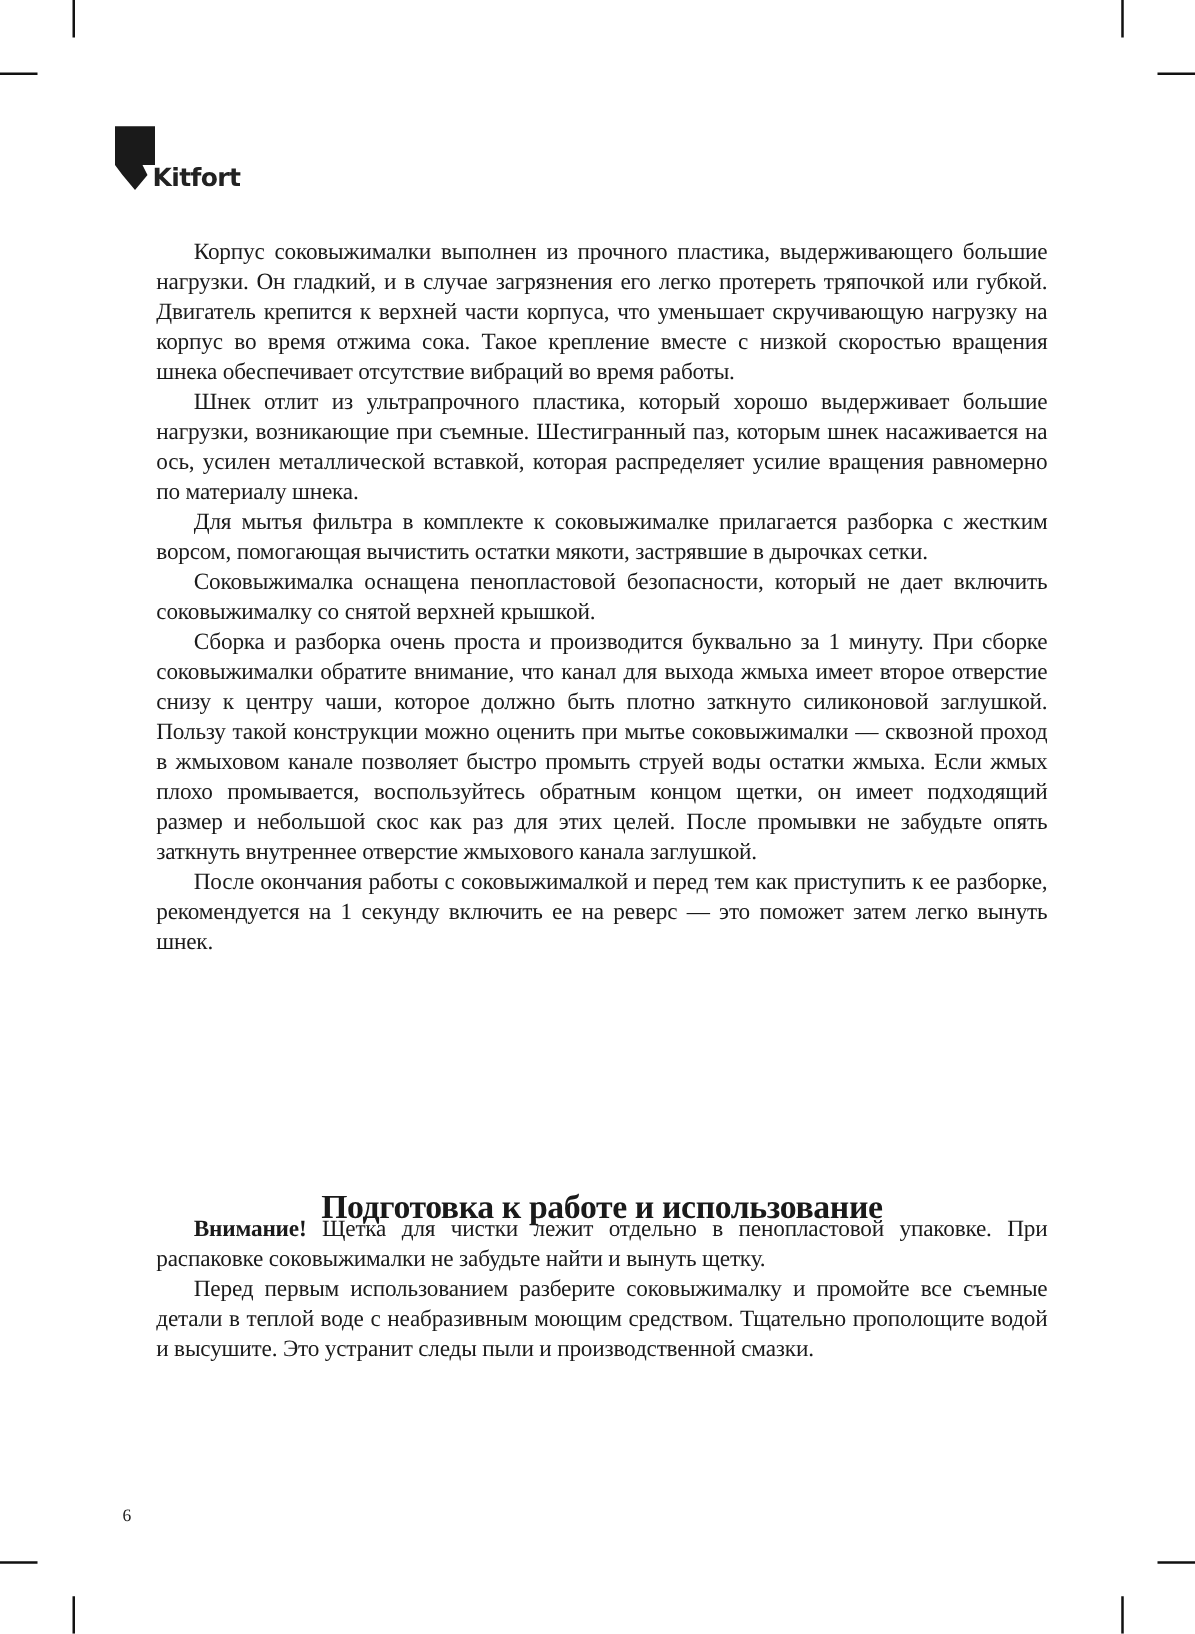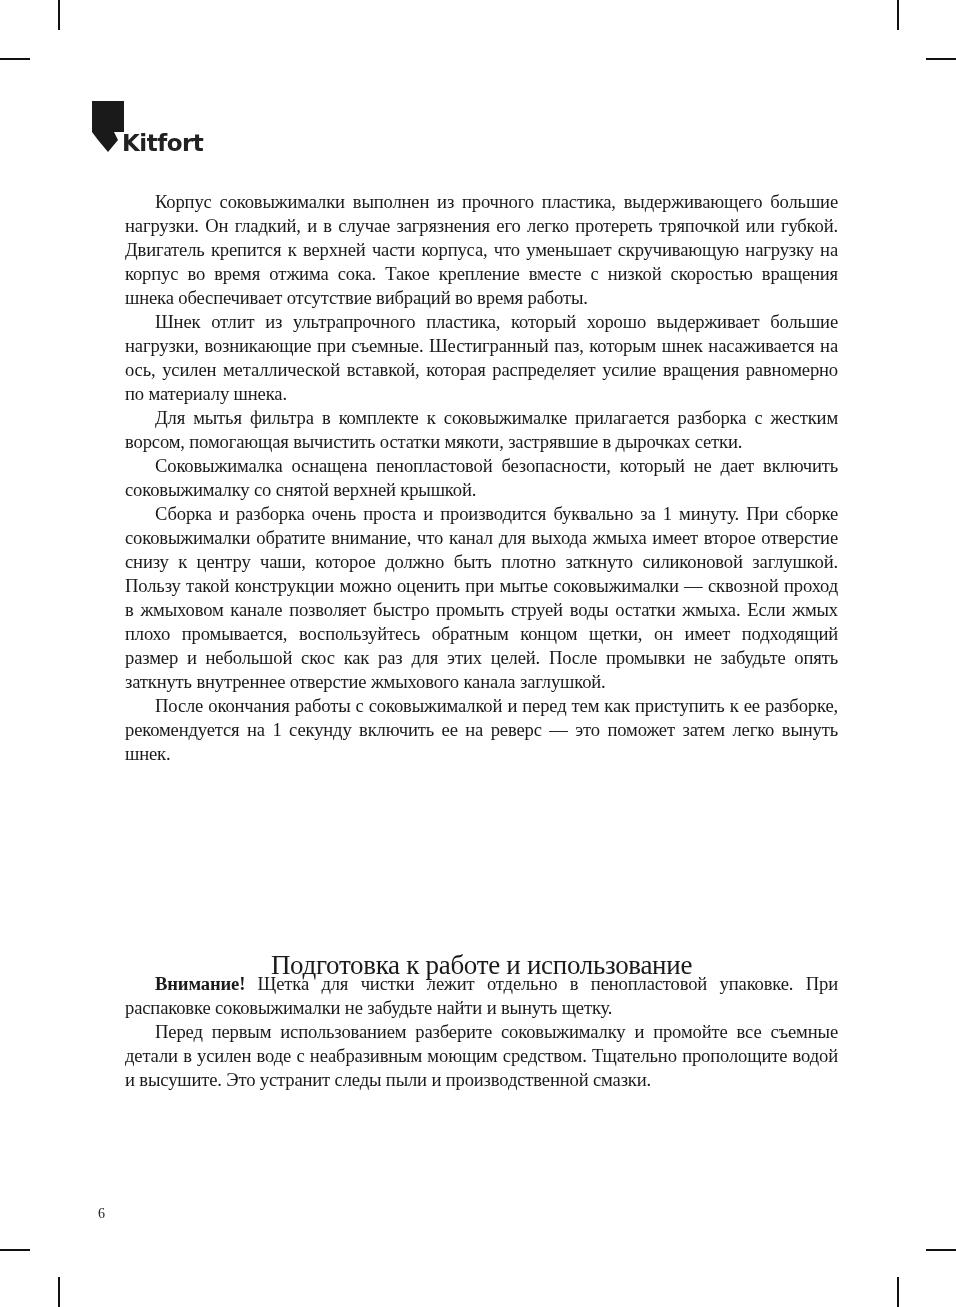--- a/index.html
+++ b/index.html
@@ -1,22 +1,22 @@
 <!DOCTYPE html>
 <html><head>
 <meta charset="utf-8">
 <style>
   html, body { margin: 0; padding: 0; background: #ffffff; }
   body { width: 956px; height: 1307px; position: relative; overflow: hidden; }
   .crop { position: absolute; background: #111; }
   .logo { position: absolute; left: 92px; top: 100px; width: 110px; height: 56px; }
-  .logo-text { position: absolute; left: 122px; top: 130px; font-family: "DejaVu Sans", sans-serif; font-weight: bold; font-size: 23px; color: #222; letter-spacing: -0.5px; }
+  .logo-text { position: absolute; left: 122px; top: 130px; font-family: "DejaVu Sans", sans-serif; font-weight: bold; font-size: 20px; color: #222; letter-spacing: -0.5px; }
   .content { position: absolute; left: 125px; top: 190px; width: 713px; font-family: Liberation Serif, serif; font-size: 18.6px; line-height: 24px; color: #1a1a1a; letter-spacing: -0.15px; }
   .content p { margin: 0; text-indent: 30px; text-align: justify; text-align-last: left; }
-  .heading { position: absolute; left: 125px; top: 950px; width: 713px; text-align: center; font-family: "Liberation Serif", serif; font-weight: normal; font-size: 27px; color: #1a1a1a; letter-spacing: -0.3px; }
+  .heading { position: absolute; left: 125px; top: 950px; width: 713px; text-align: center; font-family: "Liberation Serif", serif; font-weight: bold; font-size: 27px; color: #1a1a1a; letter-spacing: -0.3px; }
   .content2 { top: 972px; }
   .pagenum { position: absolute; left: 98px; top: 1206px; font-family: "Liberation Serif", serif; font-size: 14px; color: #222; }
   b { font-weight: bold; }
 </style>
 </head>
 <body>
 
 <div class="crop" style="left:58px;top:0;width:1.5px;height:30px;"></div>
 <div class="crop" style="left:0;top:58px;width:30px;height:1.5px;"></div>
 <div class="crop" style="left:897px;top:0;width:1.5px;height:30px;"></div>
@@ -39,16 +39,16 @@
   <p>Для мытья фильтра в комплекте к соковыжималке прилагается разборка с жестким ворсом, помогающая вычистить остатки мякоти, застрявшие в дырочках сетки.</p>
   <p>Соковыжималка оснащена пенопластовой безопасности, который не дает включить соковыжималку со снятой верхней крышкой.</p>
   <p>Сборка и разборка очень проста и производится буквально за 1 минуту. При сборке соковыжималки обратите внимание, что канал для выхода жмыха имеет второе отверстие снизу к центру чаши, которое должно быть плотно заткнуто силиконовой заглушкой. Пользу такой конструкции можно оценить при мытье соковыжималки — сквозной проход в жмыховом канале позволяет быстро промыть струей воды остатки жмыха. Если жмых плохо промывается, воспользуйтесь обратным концом щетки, он имеет подходящий размер и небольшой скос как раз для этих целей. После промывки не забудьте опять заткнуть внутреннее отверстие жмыхового канала заглушкой.</p>
   <p>После окончания работы с соковыжималкой и перед тем как приступить к ее разборке, рекомендуется на 1 секунду включить ее на реверс — это поможет затем легко вынуть шнек.</p>
 </div>
 
 <div class="heading">Подготовка к работе и использование</div>
 
 <div class="content content2">
   <p><b>Внимание!</b><span> Щетка для чистки лежит отдельно в пенопластовой упаковке. При распаковке соковыжималки не забудьте найти и вынуть щетку.</span></p>
-  <p>Перед первым использованием разберите соковыжималку и промойте все съемные детали в усилен воде с неабразивным моющим средством. Тщательно прополощите водой и высушите. Это устранит следы пыли и производственной смазки.</p>
+  <p>Перед первым использованием разберите соковыжималку и промойте все съемные детали в теплой воде с неабразивным моющим средством. Тщательно прополощите водой и высушите. Это устранит следы пыли и производственной смазки.</p>
 </div>
 
 <div class="pagenum">6</div>
 
 </body></html>

